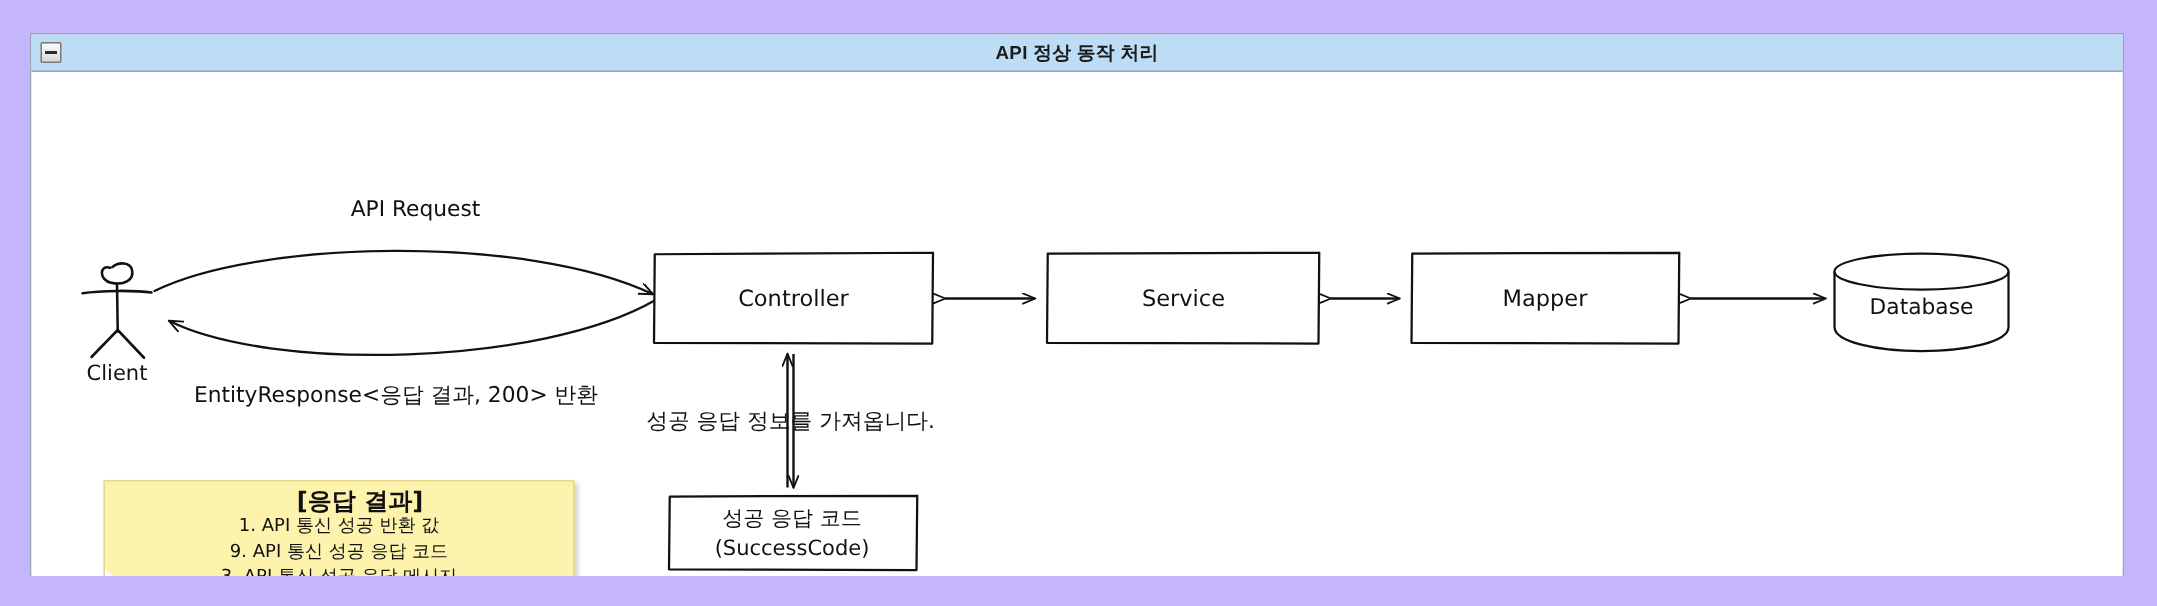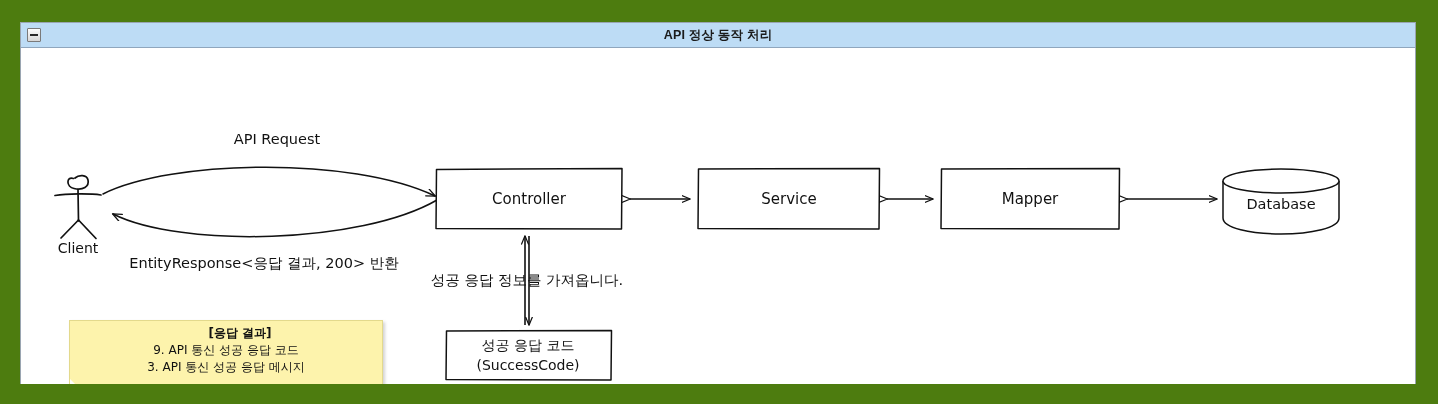--- a/index.html
+++ b/index.html
@@ -12,21 +12,21 @@
     font-family: "Liberation Sans", sans-serif;
     width: 1438px;
     height: 404px;
     overflow: hidden;
   }
 
   #page {
     position: relative;
     width: 1438px;
     height: 404px;
-    background: #4d7c0f;
+    background: #c4b5fd;
   }
 
   
   .panel {
     position: absolute;
     left: 20px;
     top: 22px;
     width: 1396px;
     height: 362px;
     border: 1px solid #9aa5b1;
@@ -126,21 +126,21 @@
     position: absolute;
     left: 0;
     top: 4px;
     width: 100%;
     text-align: center;
     font-family: "DejaVu Sans", sans-serif;
     color: #111111;
     line-height: 17px;
   }
   .note-title {
-    font-size: 12px;
+    font-size: 16px;
     font-weight: bold;
     padding-left: 28px;
   }
   .note-line {
     font-size: 12px;
   }
 </style>
 </head>
 <body>
 
@@ -233,20 +233,21 @@
         <g>
           <path d="M425.5,283 L590.5,282.5 L590,332 L425,331.5 Z" fill="#ffffff" stroke="#111111" stroke-width="1.5" stroke-linejoin="round"></path>
           <text class="hand-text" x="507" y="302" font-size="14" text-anchor="middle">성공 응답 코드</text>
           <text class="hand-text" x="507" y="322" font-size="14" text-anchor="middle">(SuccessCode)</text>
         </g>
       </svg>
 
       <div class="note">
         <div class="note-inner">
           <div class="note-title">[응답 결과]</div>
+          <div class="note-line">1. API 통신 성공 반환 값</div>
           <div class="note-line">9. API 통신 성공 응답 코드</div>
           <div class="note-line">3. API 통신 성공 응답 메시지</div>
         </div>
         <div class="note-fold"></div>
       </div>
 
     </div>
   </div>
 </div>
 

